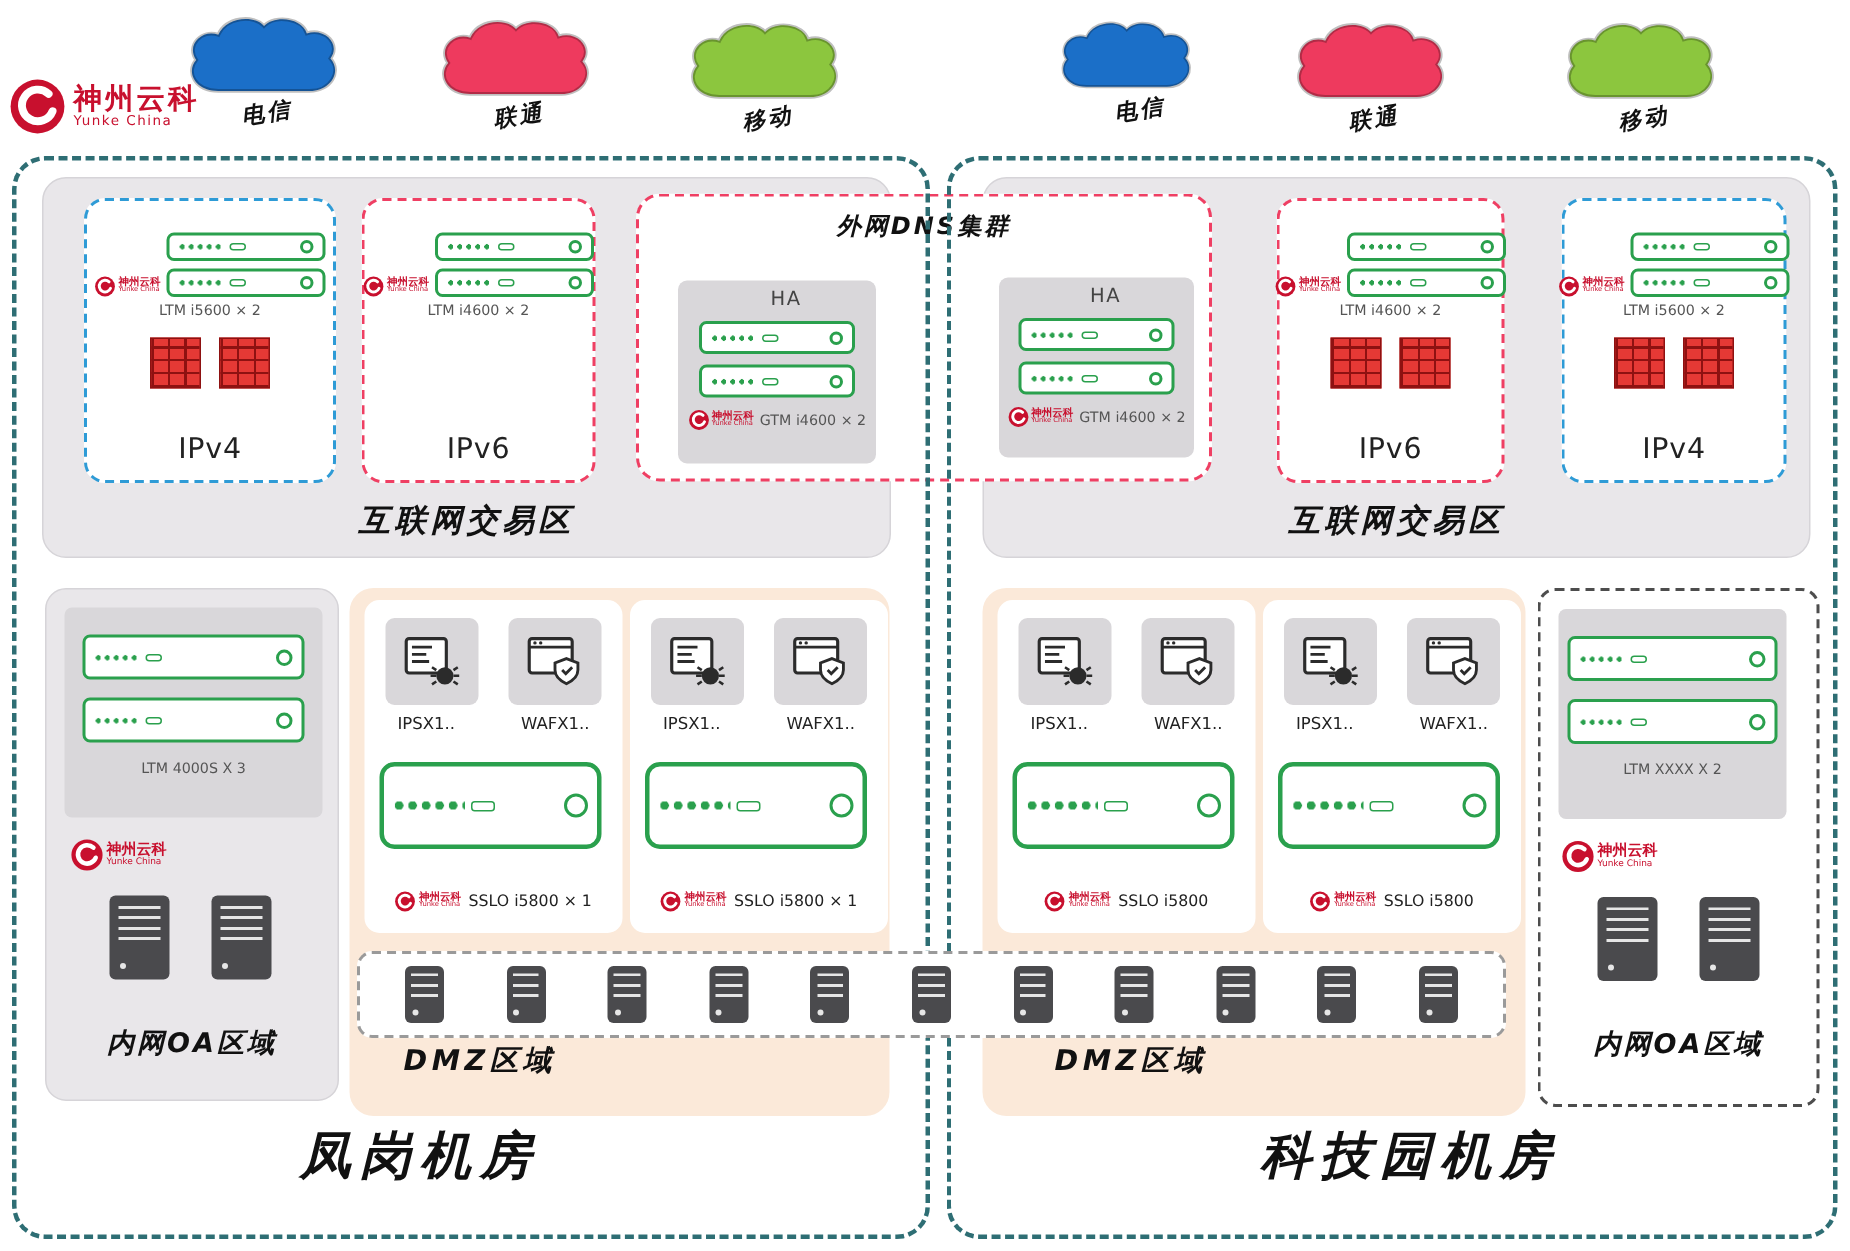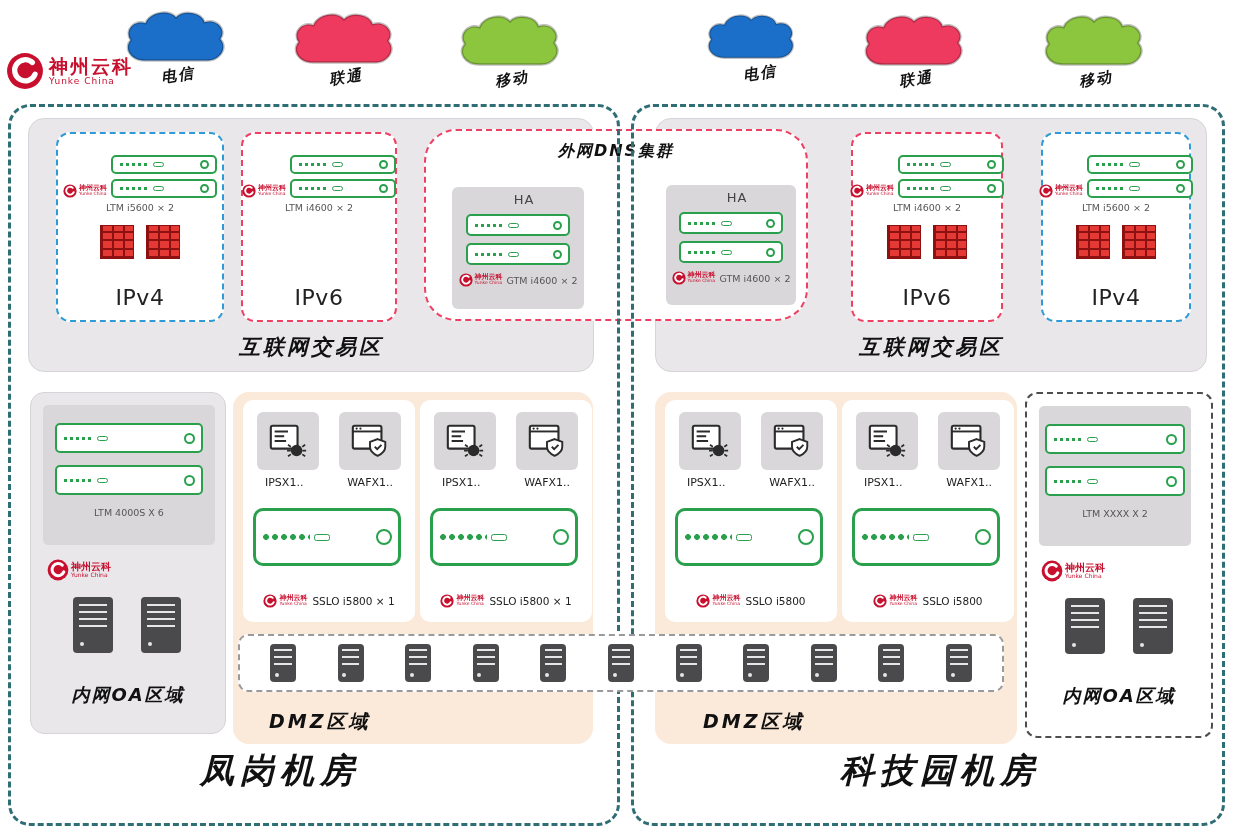--- a/index.html
+++ b/index.html
@@ -28,21 +28,21 @@
                  letter-spacing:2px; transform:rotate(-9deg); margin-top:-2px; }
 
   
   .zone-gray { position:absolute; background:#e9e7ea; border:1px solid #d6d4d8; border-radius:16px; }
   .zone-title { position:absolute; bottom:10px; left:0; right:0; text-align:center;
                 font-size:21px; font-weight:700; font-style:italic; color:#111; letter-spacing:3px; }
 
   .ipbox { position:absolute; background:#fff; border:2px dashed #2e9bd6; border-radius:14px;
            display:flex; flex-direction:column; align-items:center; padding-top:12px; }
   .ipbox.red { border-color:#ef3f63; }
-  .ip-label { margin-top:auto; margin-bottom:10px; font-size:22px; color:#222; font-weight:500; letter-spacing:.5px; }
+  .ip-label { margin-top:auto; margin-bottom:10px; font-size:19px; color:#222; font-weight:500; letter-spacing:.5px; }
   .dev-label { font-size:9.5px; color:#555; margin-top:4px; white-space:nowrap; }
 
   .device-stack { display:flex; align-items:flex-end; gap:4px; height:52px; }
   .appl-col { display:flex; flex-direction:column; gap:5px; }
 
   
   .appl { background:#fff; border:2px solid #2aa04d; border-radius:5px; display:flex; align-items:center; padding:0 6px; }
   .dots { width:30px; height:5px; flex:0 0 auto;
           background:radial-gradient(circle at 2.5px 2.5px, #2aa04d 1.6px, transparent 1.8px) 0 0/6px 5px repeat-x; }
   .pillx { width:11px; height:5px; border:1.5px solid #2aa04d; border-radius:2.5px; margin-left:4px; }
@@ -67,21 +67,21 @@
   
   .server { background:#4a4a4d; border-radius:4px; position:relative; }
   .server::before { content:""; position:absolute; left:16%; right:16%; top:12%; height:45%;
       background:repeating-linear-gradient(to bottom, #e6e6e6 0 2px, transparent 2px 7px); }
   .server::after { content:""; position:absolute; left:18%; bottom:12%; width:4px; height:4px;
       border-radius:50%; background:#e6e6e6; }
   .server-lg { width:40px; height:56px; position:absolute; }
   .server-sm { width:26px; height:38px; }
 
   
-  .dns { position:absolute; background:#fff; border:2px dashed #ef3f63; border-radius:32px; z-index:5; }
+  .dns { position:absolute; background:#fff; border:2px dashed #ef3f63; border-radius:16px; z-index:5; }
   .dns-title { position:absolute; top:10px; left:0; right:0; text-align:center;
                font-size:16px; font-weight:700; font-style:italic; color:#111; letter-spacing:2px; }
   .ha-box { position:absolute; background:#d9d7da; border-radius:6px;
             display:flex; flex-direction:column; align-items:center; padding-top:5px; }
   .ha-label { font-size:13px; color:#444; letter-spacing:1px;margin-left:12px; }
   .ha-box .appl { margin-top:7px; }
   .dev-row { margin-top:8px; display:flex; align-items:center; gap:4px; font-size:9.5px; color:#555; }
 
   
   .oa { position:absolute; border-radius:14px; }
@@ -98,21 +98,21 @@
   .dmz { position:absolute; background:#fbe9d9; border-radius:16px; }
   .dmz-sub { position:absolute; width:172px; height:222px; background:#fff; border-radius:10px; }
   .tile { position:absolute; width:62px; height:58px; background:#d9d7da; border-radius:6px;
           display:flex; align-items:center; justify-content:center; }
   .tile svg { width:42px; height:42px; }
   .tile-label-row { position:absolute; top:76px; left:0; right:0; display:flex;
                     justify-content:space-around; font-size:11px; color:#222; }
   .dmz-sub .appl-xl { position:absolute; left:10px; top:108px; }
   .sslo-row { position:absolute; bottom:14px; left:0; right:0; display:flex; align-items:center;
               justify-content:center; gap:5px; font-size:10.5px; color:#222; }
-  .dmz-title { position:absolute; bottom:9px; font-size:19px; font-weight:700; font-style:italic;
+  .dmz-title { position:absolute; bottom:24px; font-size:19px; font-weight:700; font-style:italic;
                color:#111; letter-spacing:3px; }
 
   
   .strip { position:absolute; background:#fff; border:2px dashed #9a9a9a; border-radius:10px;
            display:flex; align-items:center; justify-content:space-between; padding:0 30px; z-index:60; }
 
   
   .dc-border { position:absolute; border:3px dashed #2e6e74; border-radius:22px; z-index:50; pointer-events:none; }
 
   .dc-name { position:absolute; text-align:center; font-size:34px; font-weight:700; font-style:italic;
@@ -372,21 +372,21 @@
       <div class="appl appl-m">
           <span class="dots"></span>
           <span class="pillx"></span>
           <span class="ringx"></span>
         </div>
       <div class="appl appl-m">
           <span class="dots"></span>
           <span class="pillx"></span>
           <span class="ringx"></span>
         </div>
-      <div class="dev-label">LTM 4000S X 6</div>
+      <div class="dev-label">LTM 4000S X 3</div>
     </div>
     <span class="mini-logo mini-logo-lg" style="position:absolute;left:16px;top:166px">
       <svg viewBox="0 0 36 36">
           <circle cx="18" cy="18" r="17" fill="#c8102e"></circle>
           <path d="M25 10 A 10 10 0 1 0 27.5 21" fill="none" stroke="#fff" stroke-width="5" stroke-linecap="round"></path>
         </svg>
       <span class="ml-txt">
           <span class="ml-cn">神州云科</span>
           <span class="ml-en">Yunke China</span>
         </span>

